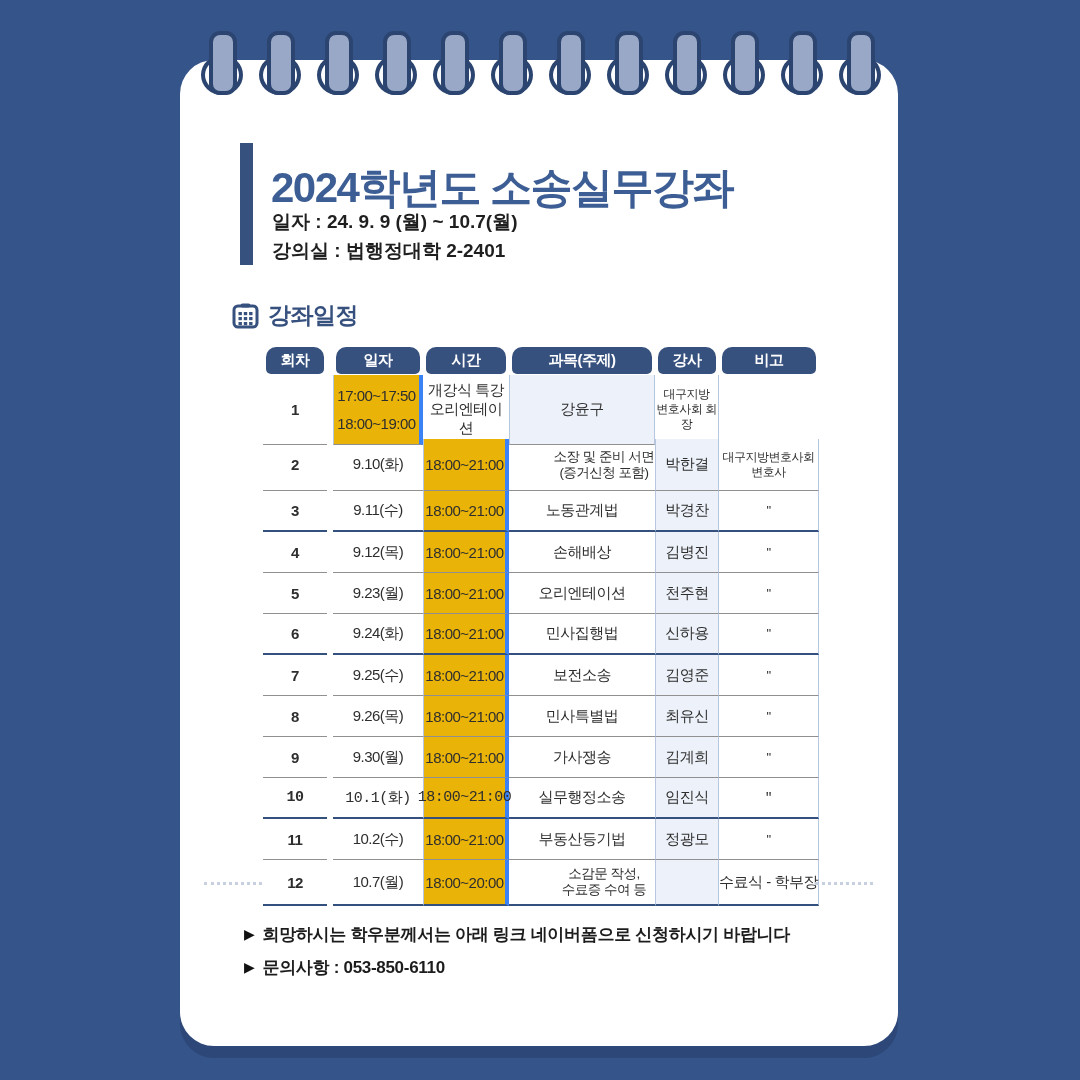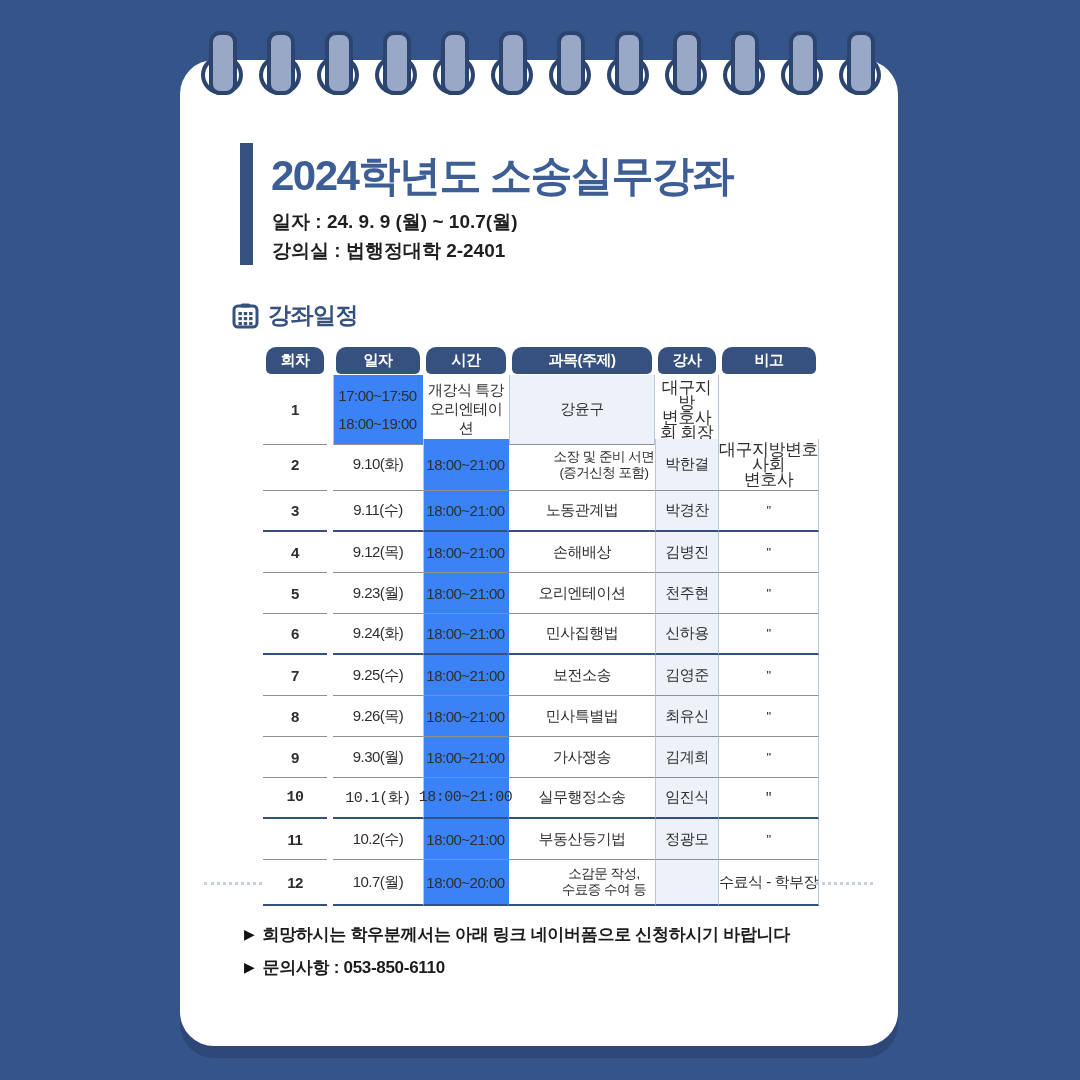--- a/index.html
+++ b/index.html
@@ -19,21 +19,21 @@
     position:absolute;width:34px;height:32px;border-radius:50%;
     background:#fafbfd;border:4px solid #2B4570;z-index:2;
   }
   .ring-pin{
     position:absolute;width:20px;height:56px;border-radius:11px;
     background:#99A8C6;border:4px solid #2B4570;z-index:3;
   }
   
   .accent-bar{position:absolute;left:60px;top:83px;width:13px;height:122px;background:#37517F;}
   .page-title{
-    position:absolute;left:91px;top:88px;font-size:42px;font-weight:800;
+    position:absolute;left:91px;top:100px;font-size:42px;font-weight:800;
     color:#3D5E94;letter-spacing:-1.5px;white-space:nowrap;
   }
   .meta{position:absolute;left:92px;top:147px;font-size:19px;font-weight:600;color:#1F1F1F;line-height:29px;}
   
   .section{position:absolute;left:52px;top:240px;display:flex;align-items:center;gap:9px;}
   .section-label{font-size:23px;font-weight:800;color:#37517F;letter-spacing:-0.5px;}
   
   .table{position:absolute;left:83px;top:287px;width:556px;}
   .grid{display:grid;grid-template-columns:64px 6px 90px 86px 146px 64px 100px;}
   .hdr{height:27px;margin-bottom:1px;}
@@ -44,26 +44,26 @@
   }
   .row>div{
     display:flex;flex-direction:column;align-items:center;justify-content:center;
     border-bottom:1px solid #909090;
     font-size:15px;color:#2E2E2E;letter-spacing:-0.5px;text-align:center;
   }
   .row>.spacer{border-bottom:none;}
   .row.divider>div{border-bottom:2px solid #33507E;}
   .row.divider>.spacer{border-bottom:none;}
   .c-no{font-weight:700;color:#2F5396;font-size:16px;}
-  .c-time{background:#3b82f6;border-left:1px solid #B7C7DE;border-right:2px solid #3b82f6;font-size:14px;}
+  .c-time{background:#eab308;border-left:1px solid #B7C7DE;border-right:4px solid #3b82f6;font-size:14px;}
   .c-lect{background:#EDF1F9;border-left:1px solid #B7C7DE;border-right:1px solid #B7C7DE;}
   .c-note{border-right:1px solid #B7C7DE;}
   .c-time.multi,.c-subj.multi{justify-content:space-around;padding:6px 0;}
   .line2{font-size:13.5px;line-height:16px;margin-left:44px;}
-  .note2{font-size:17px;line-height:15px;}
+  .note2{font-size:12px;line-height:15px;}
   .ditto{font-size:13px;color:#2E2E2E;}
   
   .dots{position:absolute;top:822px;border-top:3px dotted #C6D0DF;height:0;}
   .dots.left{left:24px;width:58px;}
   .dots.right{left:635px;width:58px;}
   
   .footer{position:absolute;left:64px;top:858px;}
   .footer-line{font-size:17px;font-weight:600;color:#1C1C1C;line-height:33px;letter-spacing:-0.3px;display:flex;align-items:center;gap:8px;}
   .marker{font-size:14px;color:#111;}
 </style>

